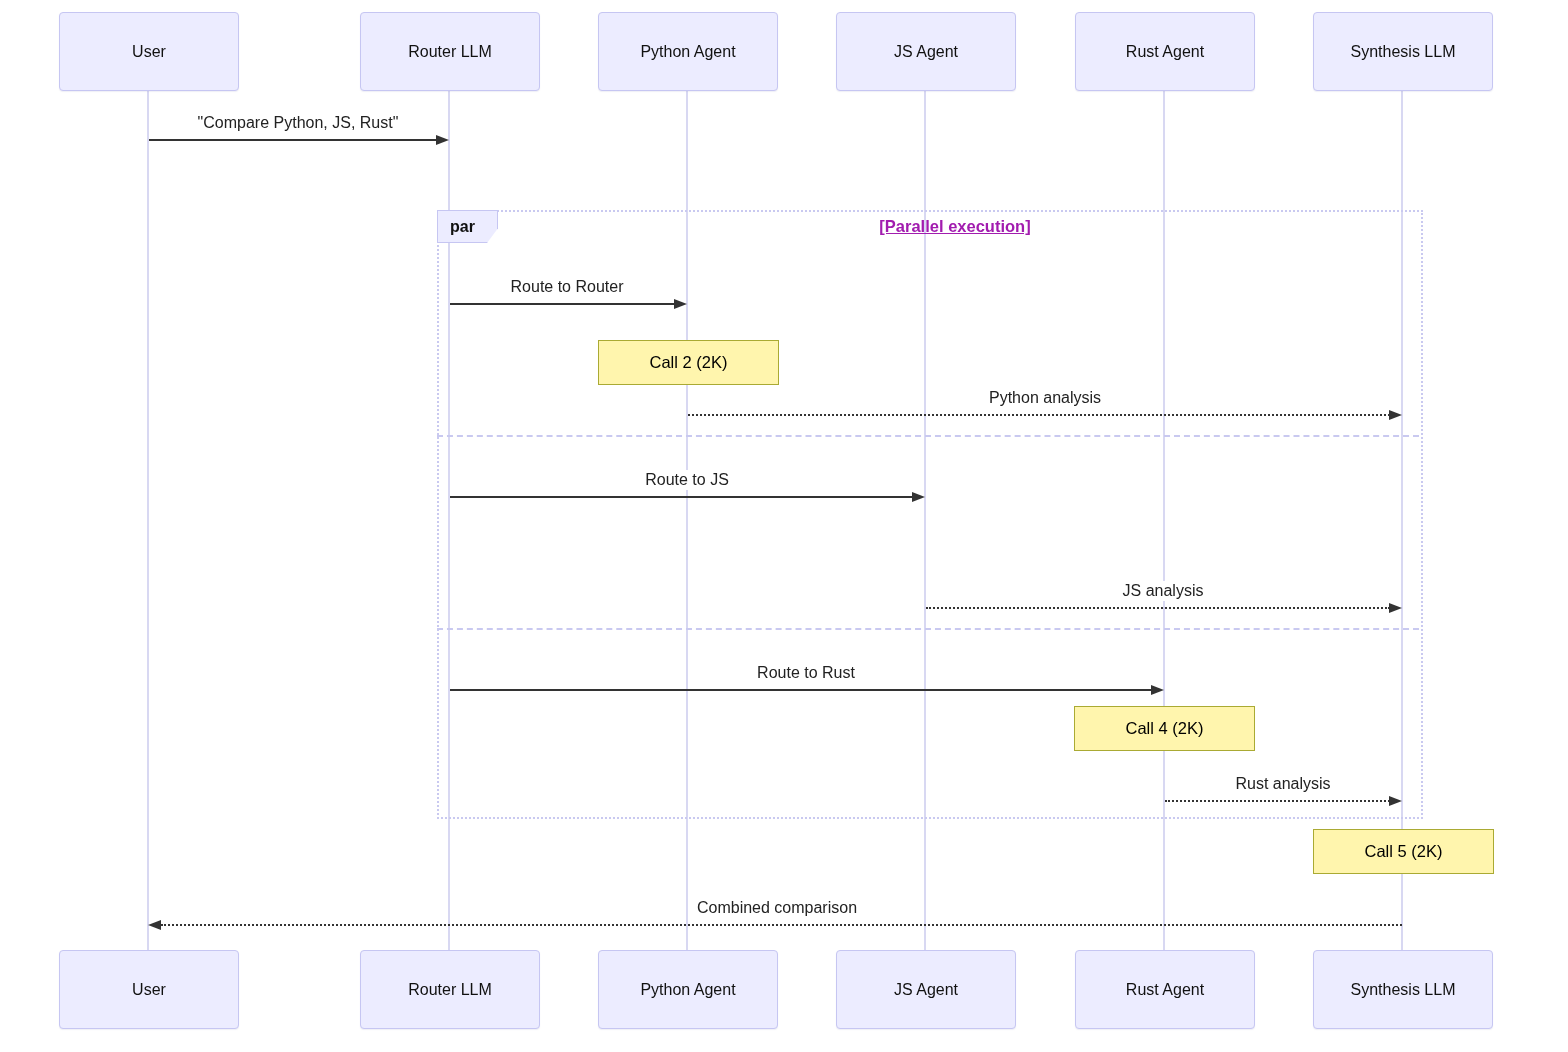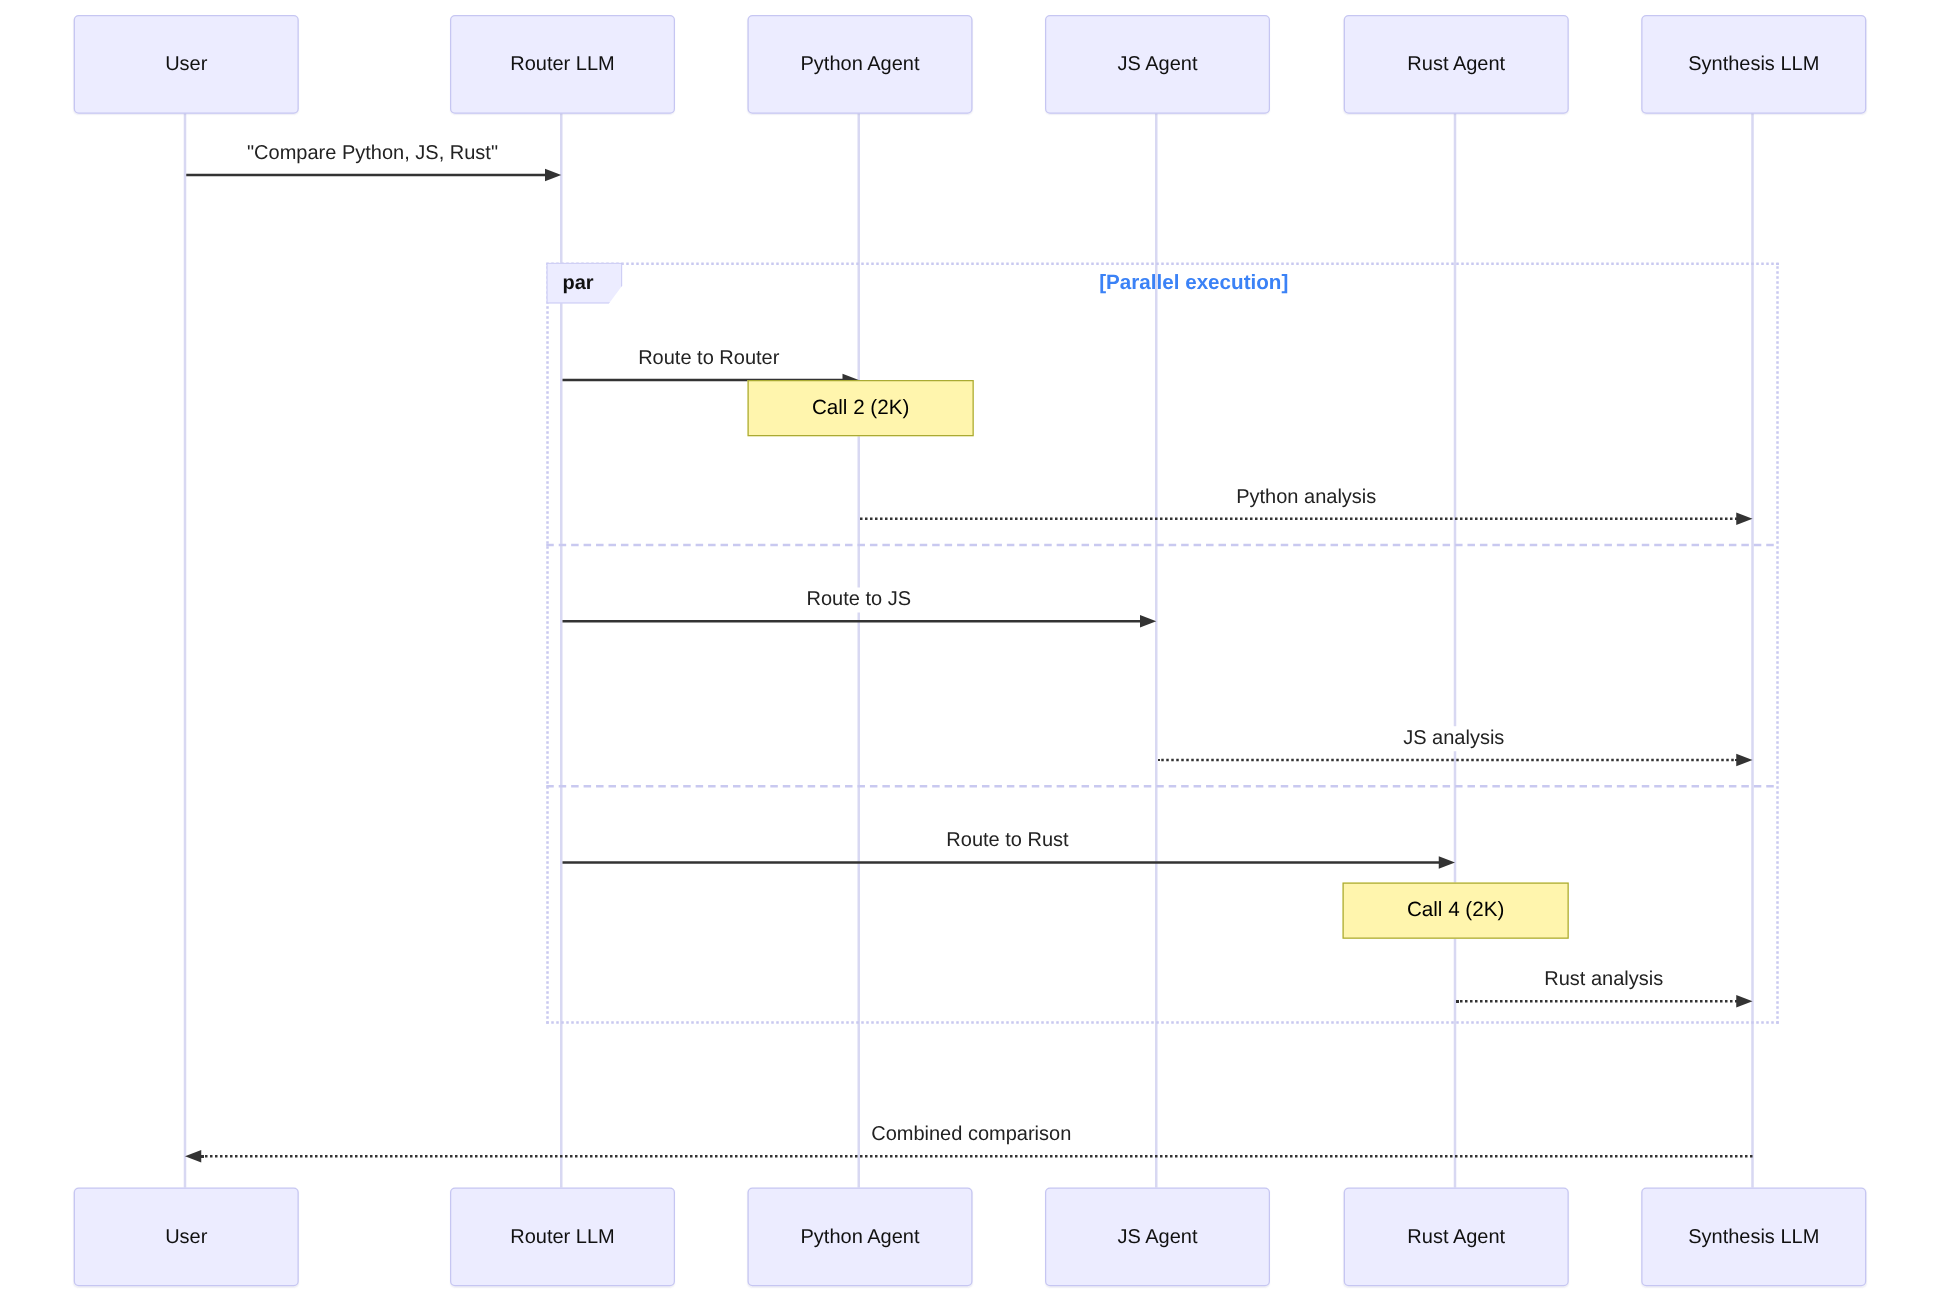--- a/index.html
+++ b/index.html
@@ -35,21 +35,21 @@
   
   .par-box{position:absolute;border:2px dotted #c9c9f0;}
   .par-tab{
     position:absolute;width:61px;height:33px;background:#ECECFF;
     border:1px solid #c6c6f2;
     clip-path:polygon(0 0,100% 0,100% 55%,82% 100%,0 100%);
     display:flex;align-items:center;padding-left:12px;box-sizing:border-box;
     font-size:16px;font-weight:700;color:#111;
   }
   .par-condition{position:absolute;transform:translateX(-50%);white-space:nowrap;
-    font-size:16.5px;font-weight:700;color:#3b82f6;}
+    font-size:16.5px;font-weight:700;color:#a21caf;text-decoration:underline;}
   .par-divider{position:absolute;height:0;border-top:2px dashed #c9c9f0;}
 </style>
 </head>
 <body>
 
 <div class="canvas">
 
   <div class="lifeline" style="left:147px"></div>
   <div class="lifeline" style="left:448px"></div>
   <div class="lifeline" style="left:686px"></div>
@@ -105,21 +105,21 @@
 
   <div class="msg-label" style="left:298px;top:113px">"Compare Python, JS, Rust"</div>
   <div class="msg-line" style="left:149px;top:139px;width:288px"></div>
   <div class="arrow-right" style="left:436px;top:135px"></div>
 
 
   <div class="msg-label" style="left:567px;top:277px">Route to Router</div>
   <div class="msg-line" style="left:450px;top:303px;width:225px"></div>
   <div class="arrow-right" style="left:674px;top:299px"></div>
 
-  <div class="note" style="left:598px;top:304px">
+  <div class="note" style="left:598px;top:340px">
       <span>Call 2 (2K)</span>
     </div>
 
   <div class="msg-label" style="left:1045px;top:388px">Python analysis</div>
   <div class="msg-line dashed" style="left:688px;top:414px;width:702px"></div>
   <div class="arrow-right" style="left:1389px;top:410px"></div>
 
   <div class="msg-label" style="left:687px;top:470px">Route to JS</div>
   <div class="msg-line" style="left:450px;top:496px;width:463px"></div>
   <div class="arrow-right" style="left:912px;top:492px"></div>
@@ -134,18 +134,21 @@
   <div class="arrow-right" style="left:1151px;top:685px"></div>
 
   <div class="note" style="left:1074px;top:706px">
       <span>Call 4 (2K)</span>
     </div>
 
   <div class="msg-label" style="left:1283px;top:774px">Rust analysis</div>
   <div class="msg-line dashed" style="left:1165px;top:800px;width:225px"></div>
   <div class="arrow-right" style="left:1389px;top:796px"></div>
 
+  <div class="note" style="left:1313px;top:829px">
+      <span>Call 5 (2K)</span>
+    </div>
 
   <div class="msg-label" style="left:777px;top:898px">Combined comparison</div>
   <div class="msg-line dashed" style="left:161px;top:924px;width:1241px"></div>
   <div class="arrow-left" style="left:148px;top:920px"></div>
 
 </div>
 
 </body></html>

